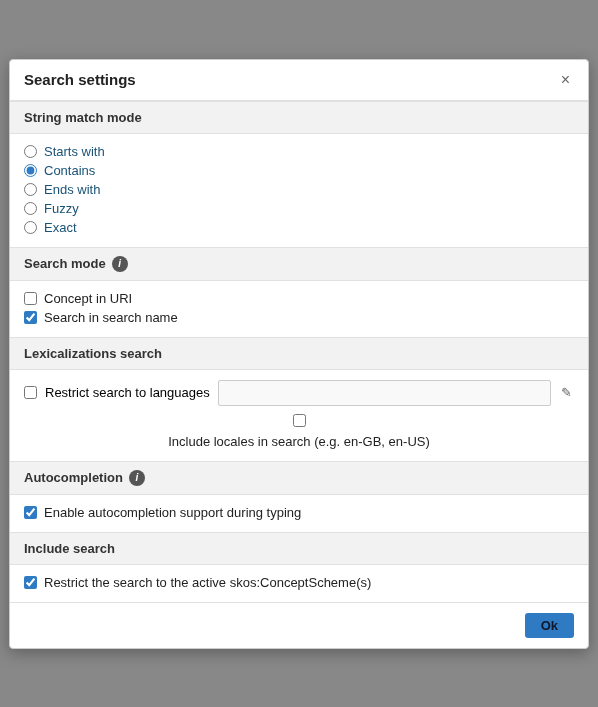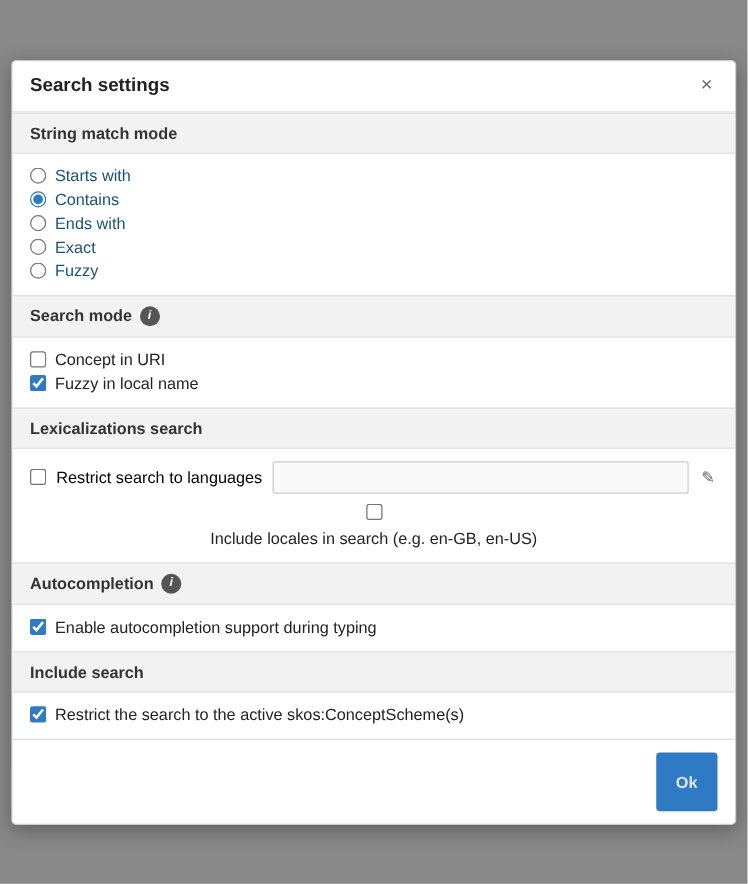--- a/index.html
+++ b/index.html
@@ -121,24 +121,24 @@
     }
 
     .dialog-footer {
       display: flex;
       justify-content: flex-end;
       padding: 10px 14px;
       border-top: 1px solid #e0e0e0;
     }
     .ok-btn {
       background: #2e7bc4;
-      color: #e5e5e5;
+      color: #0f172a;
       border: none;
       border-radius: 3px;
-      padding: 16px 16px;
+      padding: 5px 16px;
       font-size: 13px;
       cursor: pointer;
       font-weight: 600;
     }
 
     .checkbox-item.blue-check input[type="checkbox"] {
       accent-color: #2e7bc4;
     }
   </style>
 </head>
@@ -161,41 +161,41 @@
     </div>
     <div class="radio-item">
       <input type="radio" id="contains" name="string_match" checked="" style="">
       <label for="contains">Contains</label>
     </div>
     <div class="radio-item">
       <input type="radio" id="ends_with" name="string_match" style="">
       <label for="ends_with">Ends with</label>
     </div>
     <div class="radio-item">
+      <input type="radio" id="fuzzy" name="string_match" style="">
+      <label for="fuzzy">Fuzzy</label>
+    </div>
+    <div class="radio-item">
       <input type="radio" id="exact" name="string_match" style="">
       <label for="exact">Exact</label>
-    </div>
-    <div class="radio-item">
-      <input type="radio" id="fuzzy" name="string_match" style="">
-      <label for="fuzzy">Fuzzy</label>
     </div>
   </div>
 
   <div class="section-header">
     <span>Search mode</span>
     <span class="info-icon">i</span>
   </div>
   <div class="section-body">
     <div class="checkbox-item black">
       <input type="checkbox" id="search_uri" style="">
       <label for="search_uri">Concept in URI</label>
     </div>
     <div class="checkbox-item blue-check black">
       <input type="checkbox" id="search_local" checked="" style="">
-      <label for="search_local">Fuzzy in local name</label>
+      <label for="search_local">Search in search name</label>
     </div>
   </div>
 
   <div class="section-header">
     <span>Lexicalizations search</span>
   </div>
   <div class="section-body">
     <div class="lang-row">
       <input type="checkbox" id="restrict_lang" style="">
       <label for="restrict_lang" style="color:#000000;">Restrict search to languages</label>

